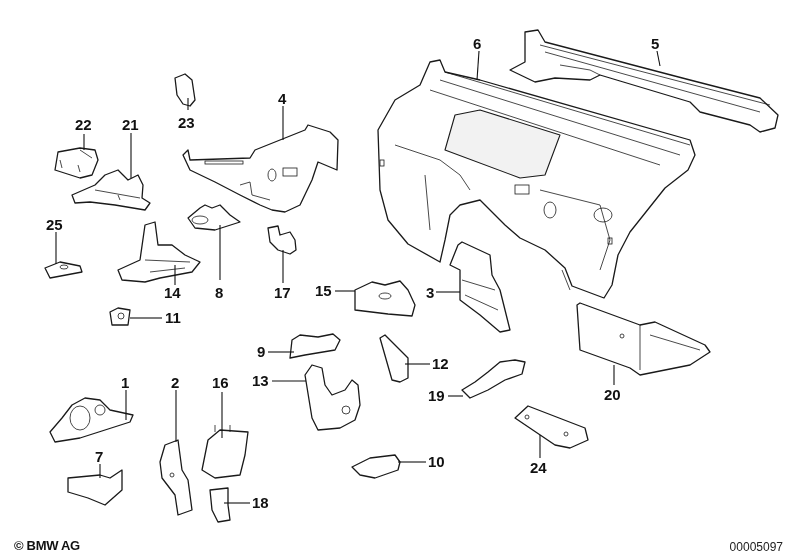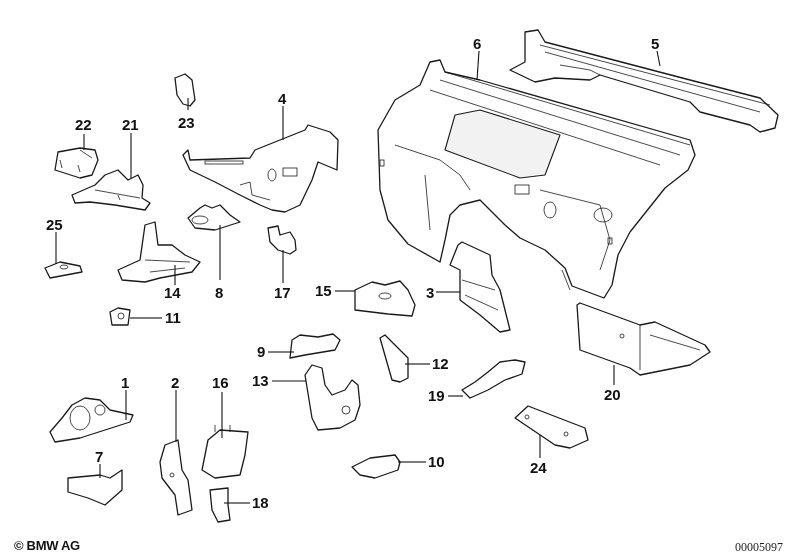--- a/index.html
+++ b/index.html
@@ -7,21 +7,21 @@
          font-family:"Liberation Sans", sans-serif; }
   #diagram { position:absolute; left:0; top:0; width:799px; height:559px; }
   .part { fill:#ffffff; stroke:#1a1a1a; stroke-width:1.3; stroke-linejoin:round; }
   .part-shade { fill:#f2f2f2; stroke:#1a1a1a; stroke-width:1.1; stroke-linejoin:round; }
   .detail { fill:none; stroke:#1a1a1a; stroke-width:0.8; }
   .leader { stroke:#111; stroke-width:1.1; fill:none; }
   .callout { font-family:"Liberation Sans", sans-serif; font-weight:bold; font-size:15px; fill:#111; }
   .footer-left { position:absolute; left:14px; top:538px; font-size:13px; font-weight:bold; color:#111;
                  font-family:"Liberation Sans", sans-serif; letter-spacing:-0.3px; }
   .footer-right { position:absolute; right:16px; top:540px; font-size:12px; color:#222;
-                  font-family:Liberation Serif, serif; }
+                  font-family:Liberation Sans, sans-serif; }
 </style>
 </head>
 <body>
 
 <svg id="diagram" viewBox="0 0 799 559" xmlns="http://www.w3.org/2000/svg">
 
   <g>
     <path class="part" d="M430,62 L440,60 L445,72 L480,80 L690,140 L695,155 L688,170 L665,188 L630,232 L618,255 L612,285 L604,298 L572,286 L565,268 L545,250 L520,238 L505,225 L480,200 L460,205 L450,215 L445,240 L440,262 L408,244 L388,220 L380,190 L378,130 L395,100 L420,85 Z"></path>
     <path class="part-shade" d="M455,115 L480,110 L560,135 L545,175 L520,178 L445,150 Z"></path>
     <path class="detail" d="M445,72 L690,145 M440,80 L680,155 M430,90 L660,165"></path>

